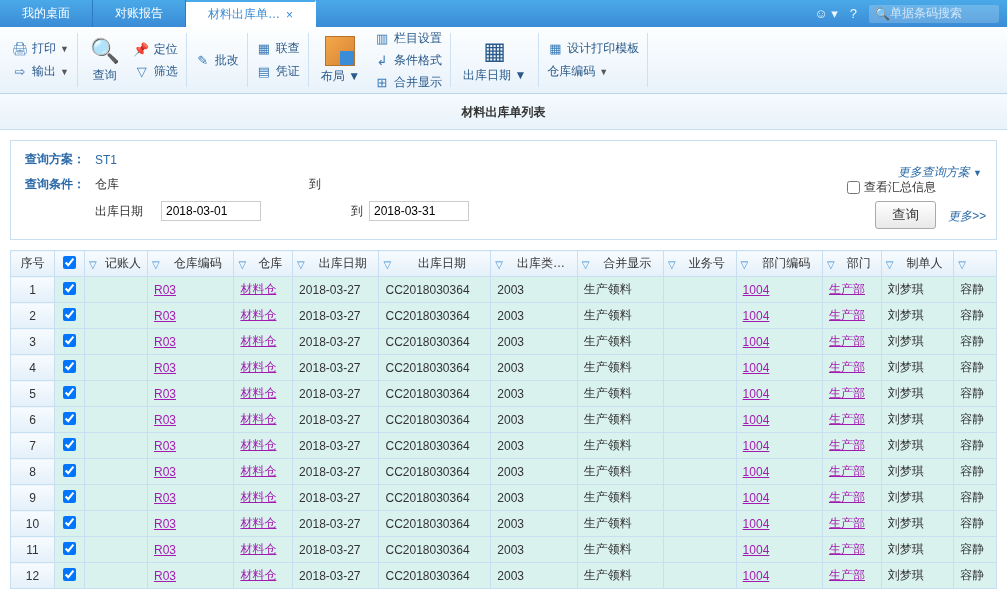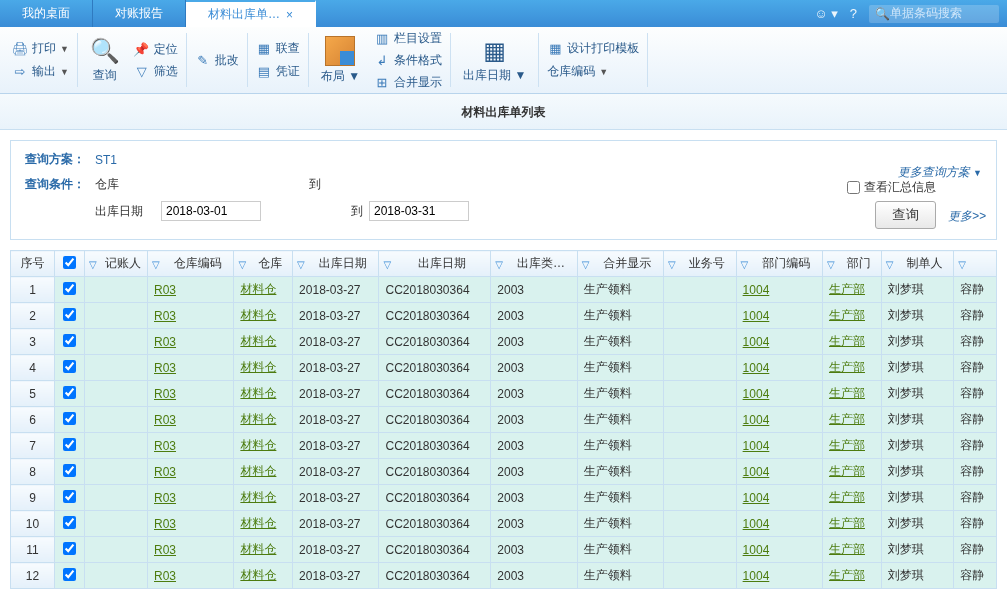--- a/index.html
+++ b/index.html
@@ -50,21 +50,21 @@
 
 .table-wrap { margin: 0 10px; }
 table { border-collapse: collapse; width: 100%; }
 th, td { border: 1px solid #c8dff1; padding: 4px 6px; font-size: 12px; white-space: nowrap; height: 25px; }
 th { background: linear-gradient(#f7fbfe,#e4f0fa); color: #333; font-weight: normal; position: relative; }
 .filter-ico { position: absolute; left: 4px; top: 50%; transform: translateY(-50%); color: #3a8cd6; font-size: 10px; }
 th.has-filter { padding-left: 20px; }
 td { background: #d9f2ee; }
 td.rownum { background: linear-gradient(#f7fbfe,#e4f0fa); text-align: center; width: 44px; }
 td.cb { text-align: center; width: 30px; }
-td .link { color: #4d7c0f; text-decoration: underline; cursor: pointer; }
+td .link { color: #a21caf; text-decoration: underline; cursor: pointer; }
 th.cb, th.rownum { text-align: center; margin-top: 7px; }
 .col-spacer { width: 60px; }
 </style>
 </head>
 <body>
 
 <div class="tab-bar">
   <div class="tab">
       <span>我的桌面</span>
     </div>

